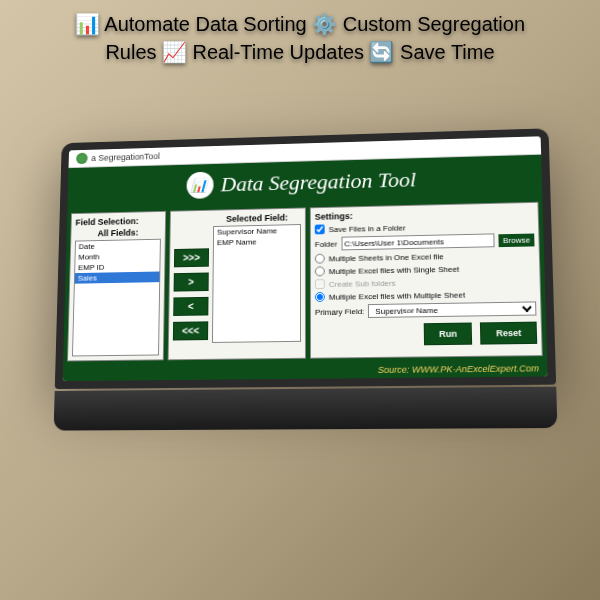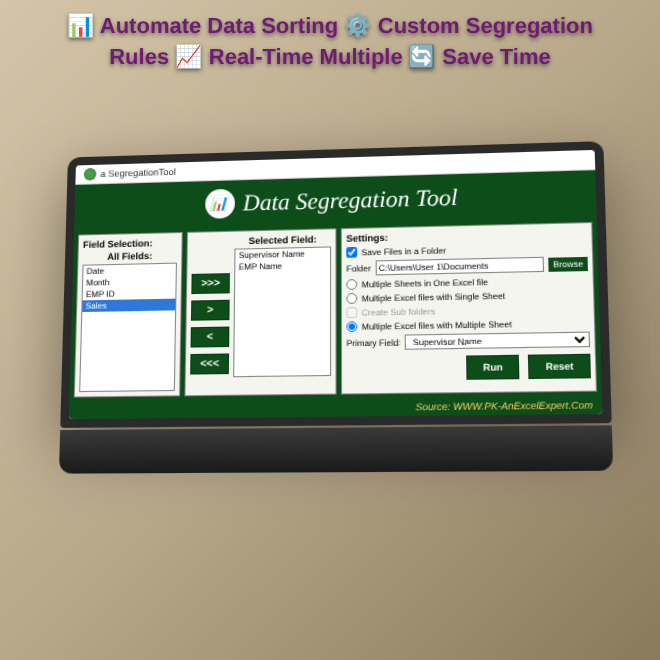--- a/index.html
+++ b/index.html
@@ -8,22 +8,22 @@
     font-family: Arial, sans-serif;
     background: linear-gradient(135deg, #d4c5a8 0%, #b8a88a 50%, #8a7a5c 100%);
     overflow: hidden;
     position: relative;
   }
   .overlay-text {
     position: absolute;
     top: 10px; left: 0; right: 0;
     text-align: center;
     font-size: 20px;
-    font-weight: bold;
-    color: #701a75;
+    font-weight: normal;
+    color: #000000;
     text-shadow: 0 2px 4px rgba(0,0,0,0.5);
     line-height: 1.4;
     z-index: 100;
     padding: 0 20px;
   }
   .laptop {
     position: absolute;
     top: 130px; left: 50px;
     width: 500px; height: 380px;
     transform: perspective(1200px) rotateX(8deg) rotateY(-6deg);
@@ -196,21 +196,21 @@
     height: 40px;
     border-radius: 0 0 12px 12px;
     margin-top: 2px;
   }
 </style>
 </head>
 <body>
 
 <div class="overlay-text">
   <div>📊 Automate Data Sorting ⚙️ Custom Segregation</div>
-  <div>Rules 📈 Real-Time Multiple 🔄 Save Time</div>
+  <div>Rules 📈 Real-Time Updates 🔄 Save Time</div>
 </div>
 
 <div class="laptop">
   <div class="screen-bezel">
     <div class="screen">
 
       <div class="titlebar">
         <span class="titlebar-icon"></span>
         <span>a SegregationTool</span>
       </div>

